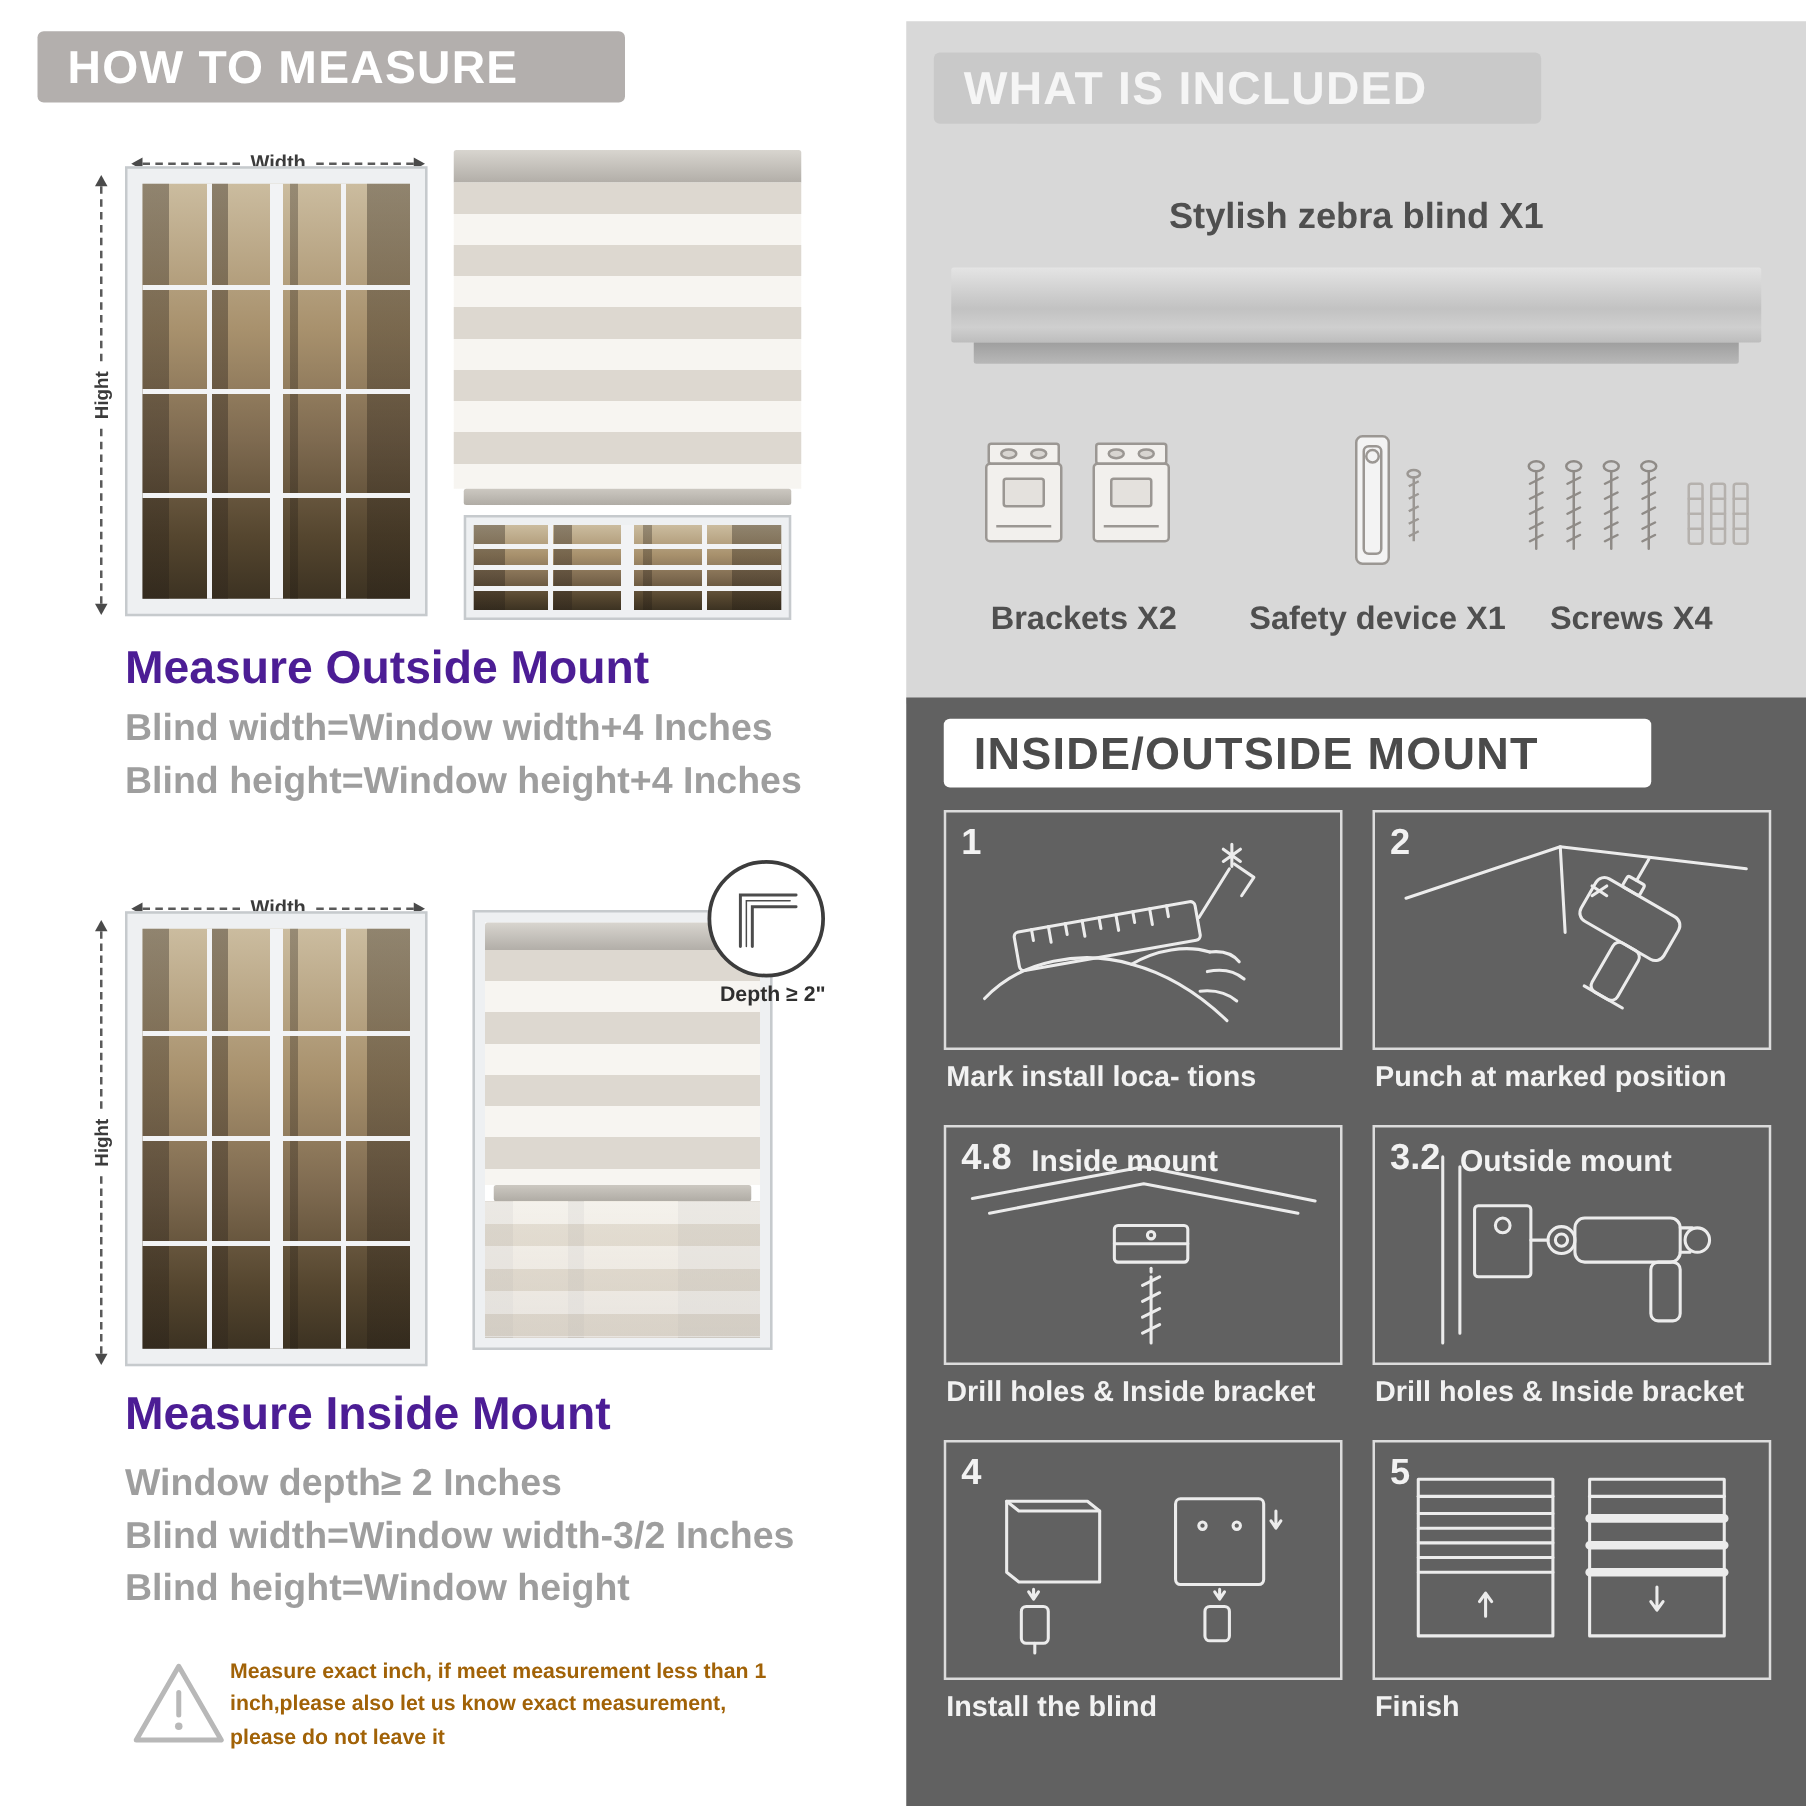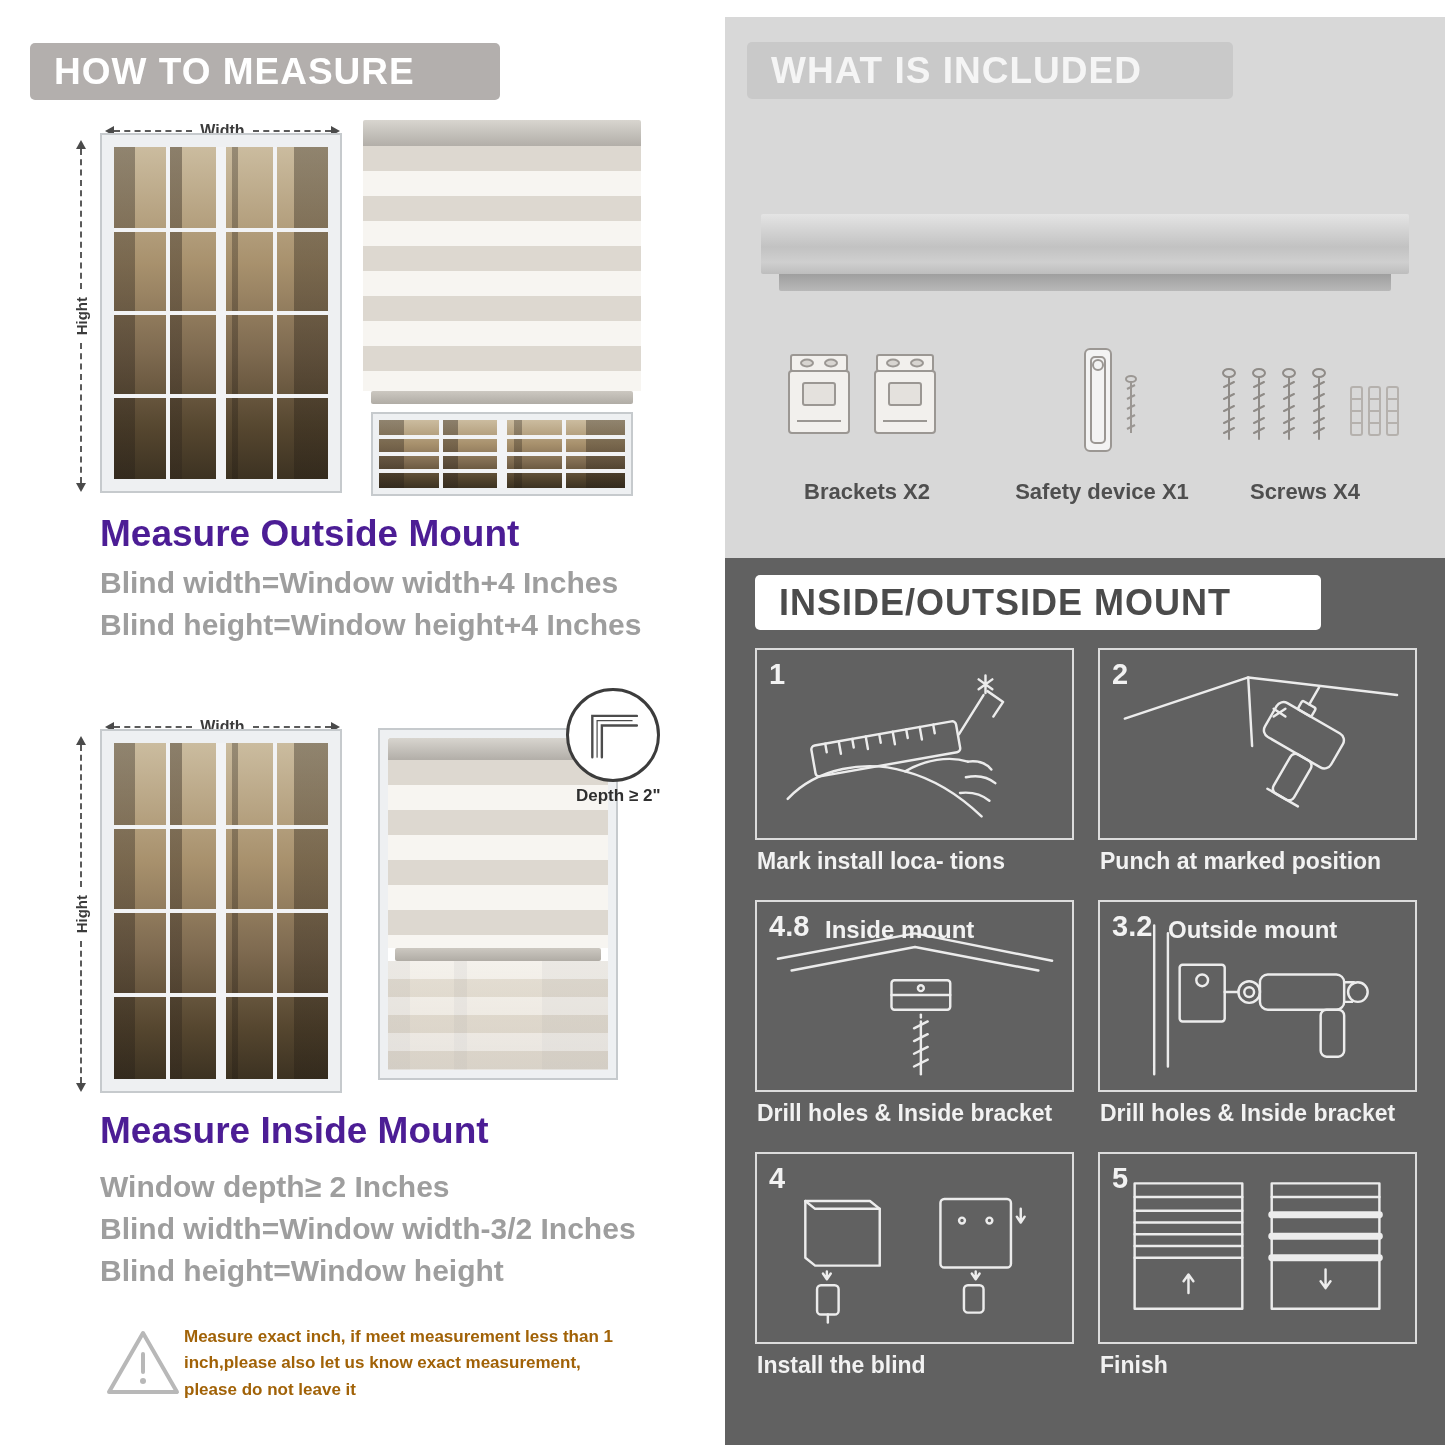--- a/index.html
+++ b/index.html
@@ -3,21 +3,21 @@
 <meta charset="utf-8">
 <style>
   * { margin:0; padding:0; box-sizing:border-box; }
   html,body { width:1445px; height:1445px; background:#ffffff;
     font-family:"Liberation Sans", sans-serif; overflow:hidden; }
   .canvas { position:relative; width:1445px; height:1445px; background:#fff; }
 
   
   .banner { position:absolute; border-radius:5px; font-weight:bold; letter-spacing:1px;
     display:flex; align-items:center; padding-left:24px; }
-  .banner-gray  { background:#b3afad; color:#ffffff; font-size:37px;margin-top:18px; }
+  .banner-gray  { background:#b3afad; color:#ffffff; font-size:37px; }
   .banner-light { background:#c9c9c9; color:#f5f5f5; font-size:37px; }
   .banner-white { background:#ffffff; color:#4b4b4b; font-size:36px; }
 
   
   .h-title { position:absolute; font-size:37px; font-weight:bold; color:#4c1d95; }
   .h-line  { position:absolute; font-size:30px; font-weight:bold; color:#9e9e9e; }
   .note-text { position:absolute; font-size:17px; font-weight:bold; color:#a16207; line-height:1.55; }
 
   
   .h-arrow { position:absolute; display:flex; align-items:center; height:14px;margin-top:14px; }
@@ -79,21 +79,21 @@
   .depth-circle { position:absolute; width:94px; height:94px; border-radius:50%;
     border:3px solid #3c3c3c; background:#ffffff; display:flex; align-items:center; justify-content:center; }
   .depth-label { position:absolute; font-size:17px; font-weight:bold; color:#2f2f2f; }
 
   
   .warning-wrap { position:absolute; }
 
   
   .included-panel { position:absolute; left:725px; top:17px; width:720px; height:546px; background:#d8d8d8; }
   .included-label { position:absolute; font-size:29px; font-weight:bold; color:#4f4f4f; text-align:center; }
-  .item-label { position:absolute; font-size:22px; font-weight:bold; color:#4f4f4f; text-align:center; }
+  .item-label { position:absolute; font-size:26px; font-weight:bold; color:#4f4f4f; text-align:center; }
   .headrail-top { position:absolute; left:36px; top:197px; width:648px; height:60px; border-radius:2px;
     background:linear-gradient(180deg,#e4e4e4 0%,#c2c2c2 55%,#cfcfcf 80%,#bdbdbd 100%); }
   .headrail-bottom { position:absolute; left:54px; top:257px; width:612px; height:17px;
     background:linear-gradient(180deg,#9f9f9f,#b8b8b8); border-radius:0 0 2px 2px; }
 
   .mount-panel { position:absolute; left:725px; top:558px; width:800px; height:887px; background:#616161; }
   .steps { position:absolute; left:30px; top:90px; width:662px; display:grid;
     grid-template-columns:1fr 1fr; column-gap:24px; }
   .step-box { position:relative; height:192px; border:2px solid #dcdcdc; }
   .step-num { position:absolute; top:8px; left:12px; font-size:29px; font-weight:bold; color:#f2f2f2; }
@@ -191,20 +191,21 @@
     </div>
     <div class="note-text" style="left:184px; top:1324px; width:448px;">Measure exact inch, if meet measurement less than 1 inch,please also let us know exact measurement, please do not leave it</div>
   </section>
 
   <section class="included-panel">
 
     <div class="banner banner-light" style="left:22px; top:25px; width:486px; height:57px;">
       <span>WHAT IS INCLUDED</span>
     </div>
 
+    <div class="included-label" style="left:0; top:140px; width:100%;">Stylish zebra blind X1</div>
 
     <div class="headrail-top"></div>
     <div class="headrail-bottom"></div>
 
     <svg style="position:absolute; left:58px; top:330px;" width="160" height="120" viewBox="0 0 160 120">
       <g stroke="#9b9793" stroke-width="2" fill="#f2f0ed" stroke-linejoin="round">
         <g>
           <rect x="8" y="8" width="56" height="16" rx="2"></rect>
           <ellipse cx="24" cy="16" rx="6" ry="3.5" fill="#d8d5d1"></ellipse>
           <ellipse cx="48" cy="16" rx="6" ry="3.5" fill="#d8d5d1"></ellipse>

